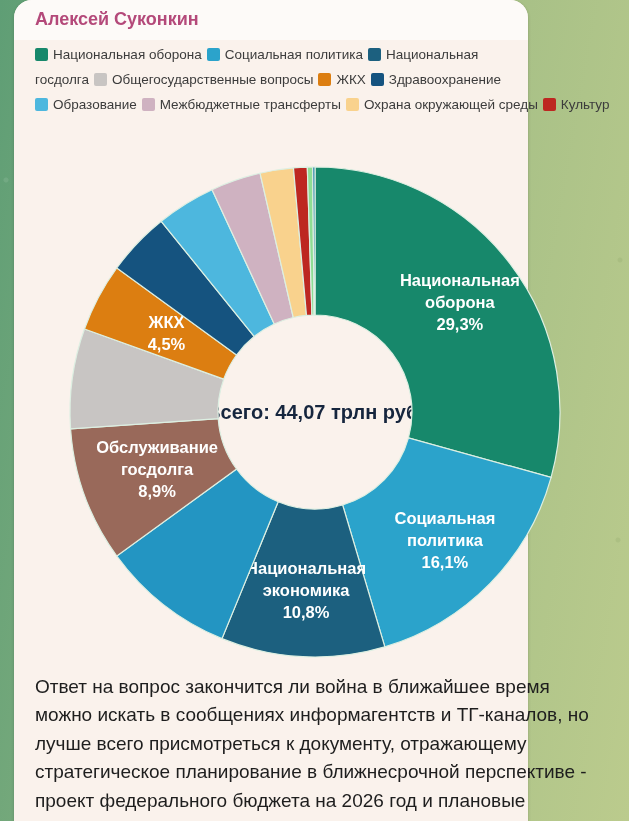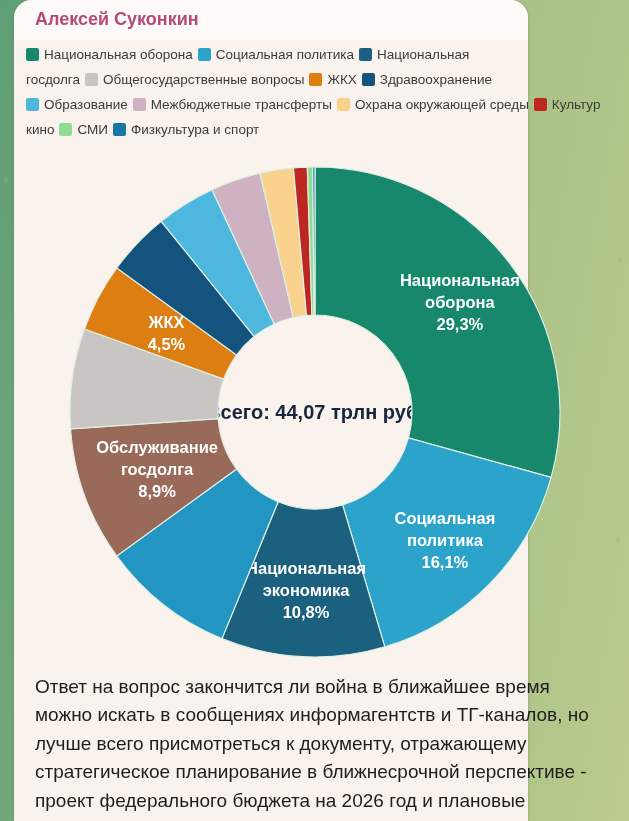--- a/index.html
+++ b/index.html
@@ -14,21 +14,21 @@
       radial-gradient(circle at 620px 260px, rgba(90,120,60,.6) 0 2px, transparent 3px),
       radial-gradient(circle at 618px 540px, rgba(90,120,60,.6) 0 2px, transparent 3px);
   }
   .bubble{
     position:absolute;left:14px;top:0;width:514px;height:821px;
     background:#faf2ec;border-radius:18px 18px 0 0;
     box-shadow:0 1px 3px rgba(50,60,50,.3);
   }
   .bubble-top{position:absolute;left:0;top:0;width:100%;height:40px;background:#fdfaf8;border-radius:18px 18px 0 0;}
   .author{position:absolute;top:9px;left:21px;font-size:18px;font-weight:bold;color:#b4497a;cursor:pointer;}
-  .legend{position:absolute;top:42px;left:12px;width:574px;font-size:13.5px;line-height:25px;color:#3c3c3c;}
+  .legend{position:absolute;top:42px;left:21px;width:574px;font-size:13.5px;line-height:25px;color:#3c3c3c;}
   .legend-row{white-space:nowrap;overflow:hidden;}
   .seg{margin-right:5px;}
   .swatch{display:inline-block;width:13px;height:13px;border-radius:2px;vertical-align:-2px;margin-right:5px;}
   .chart-wrap{position:absolute;top:158px;left:0;width:596px;height:510px;}
   .slice-label{font-size:16.5px;font-weight:bold;fill:#ffffff;}
   .center-label{font-size:20px;font-weight:bold;fill:#16263e;}
   .caption{position:absolute;top:673px;left:21px;width:557px;font-size:19px;line-height:28.4px;color:#1e1e1e;}
 </style>
 </head>
 <body>
@@ -36,21 +36,20 @@
 <div class="doodles"></div>
 
 <div class="bubble">
   <div class="bubble-top"></div>
   <div class="author">Алексей Суконкин</div>
 
   <div class="legend">
       <div class="legend-row"><span class="seg"><span class="swatch" style="background: rgb(23, 136, 107);"></span><span>Национальная оборона</span></span><span class="seg"><span class="swatch" style="background: rgb(43, 163, 203);"></span><span>Социальная политика</span></span><span class="seg"><span class="swatch" style="background: rgb(28, 96, 127);"></span><span>Национальная</span></span></div>
       <div class="legend-row"><span class="seg"><span>госдолга</span></span><span class="seg"><span class="swatch" style="background: rgb(200, 197, 195);"></span><span>Общегосударственные вопросы</span></span><span class="seg"><span class="swatch" style="background: rgb(220, 126, 17);"></span><span>ЖКХ</span></span><span class="seg"><span class="swatch" style="background: rgb(21, 83, 127);"></span><span>Здравоохранение</span></span></div>
       <div class="legend-row"><span class="seg"><span class="swatch" style="background: rgb(77, 183, 222);"></span><span>Образование</span></span><span class="seg"><span class="swatch" style="background: rgb(207, 178, 193);"></span><span>Межбюджетные трансферты</span></span><span class="seg"><span class="swatch" style="background: rgb(249, 210, 141);"></span><span>Охрана окружающей среды</span></span><span class="seg"><span class="swatch" style="background: rgb(189, 39, 33);"></span><span>Культура и</span></span></div>
-      <div class="legend-row"><span class="seg"><span>кино</span></span><span class="seg"><span class="swatch" style="background: rgb(143, 221, 148);"></span><span>СМИ</span></span><span class="seg"><span class="swatch" style="background: rgb(23, 120, 165);"></span><span>Физкультура и спорт</span></span></div>
     </div>
 
   <div class="chart-wrap">
     <svg id="donut" width="596" height="510" viewBox="0 0 596 510">
       <text class="center-label" x="301" y="261" text-anchor="middle">Всего: 44,07 трлн руб.</text>
     <path d="M 301.00 9.00 A 245 245 0 0 1 537.11 319.39 L 394.48 279.89 A 97 97 0 0 0 301.00 157.00 Z" fill="#17886b" stroke="#ddefe2" stroke-width="1.2"></path>
         <text class="slice-label" text-anchor="middle"><tspan x="445.9" y="127.8">Национальная</tspan><tspan x="445.9" y="149.8">оборона</tspan><tspan x="445.9" y="171.8">29,3%</tspan></text>
         <path d="M 537.11 319.39 A 245 245 0 0 1 370.83 488.84 L 328.65 346.98 A 97 97 0 0 0 394.48 279.89 Z" fill="#2ba3cb" stroke="#ddefe2" stroke-width="1.2"></path>
         <text class="slice-label" text-anchor="middle"><tspan x="430.9" y="365.5">Социальная</tspan><tspan x="430.9" y="387.5">политика</tspan><tspan x="430.9" y="409.5">16,1%</tspan></text>
         <path d="M 370.83 488.84 A 245 245 0 0 1 207.95 480.64 L 264.16 343.73 A 97 97 0 0 0 328.65 346.98 Z" fill="#1c607f" stroke="#ddefe2" stroke-width="1.2"></path>

